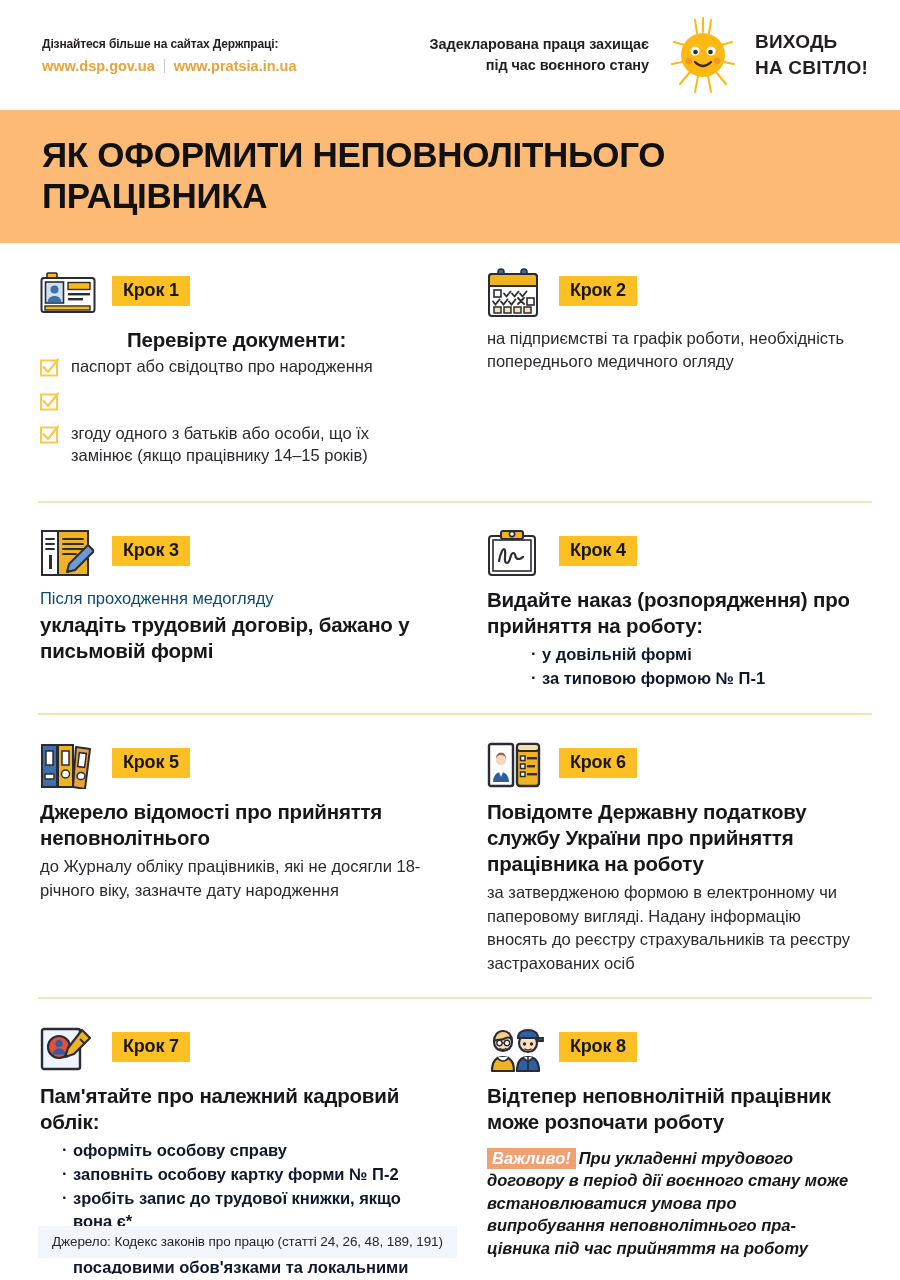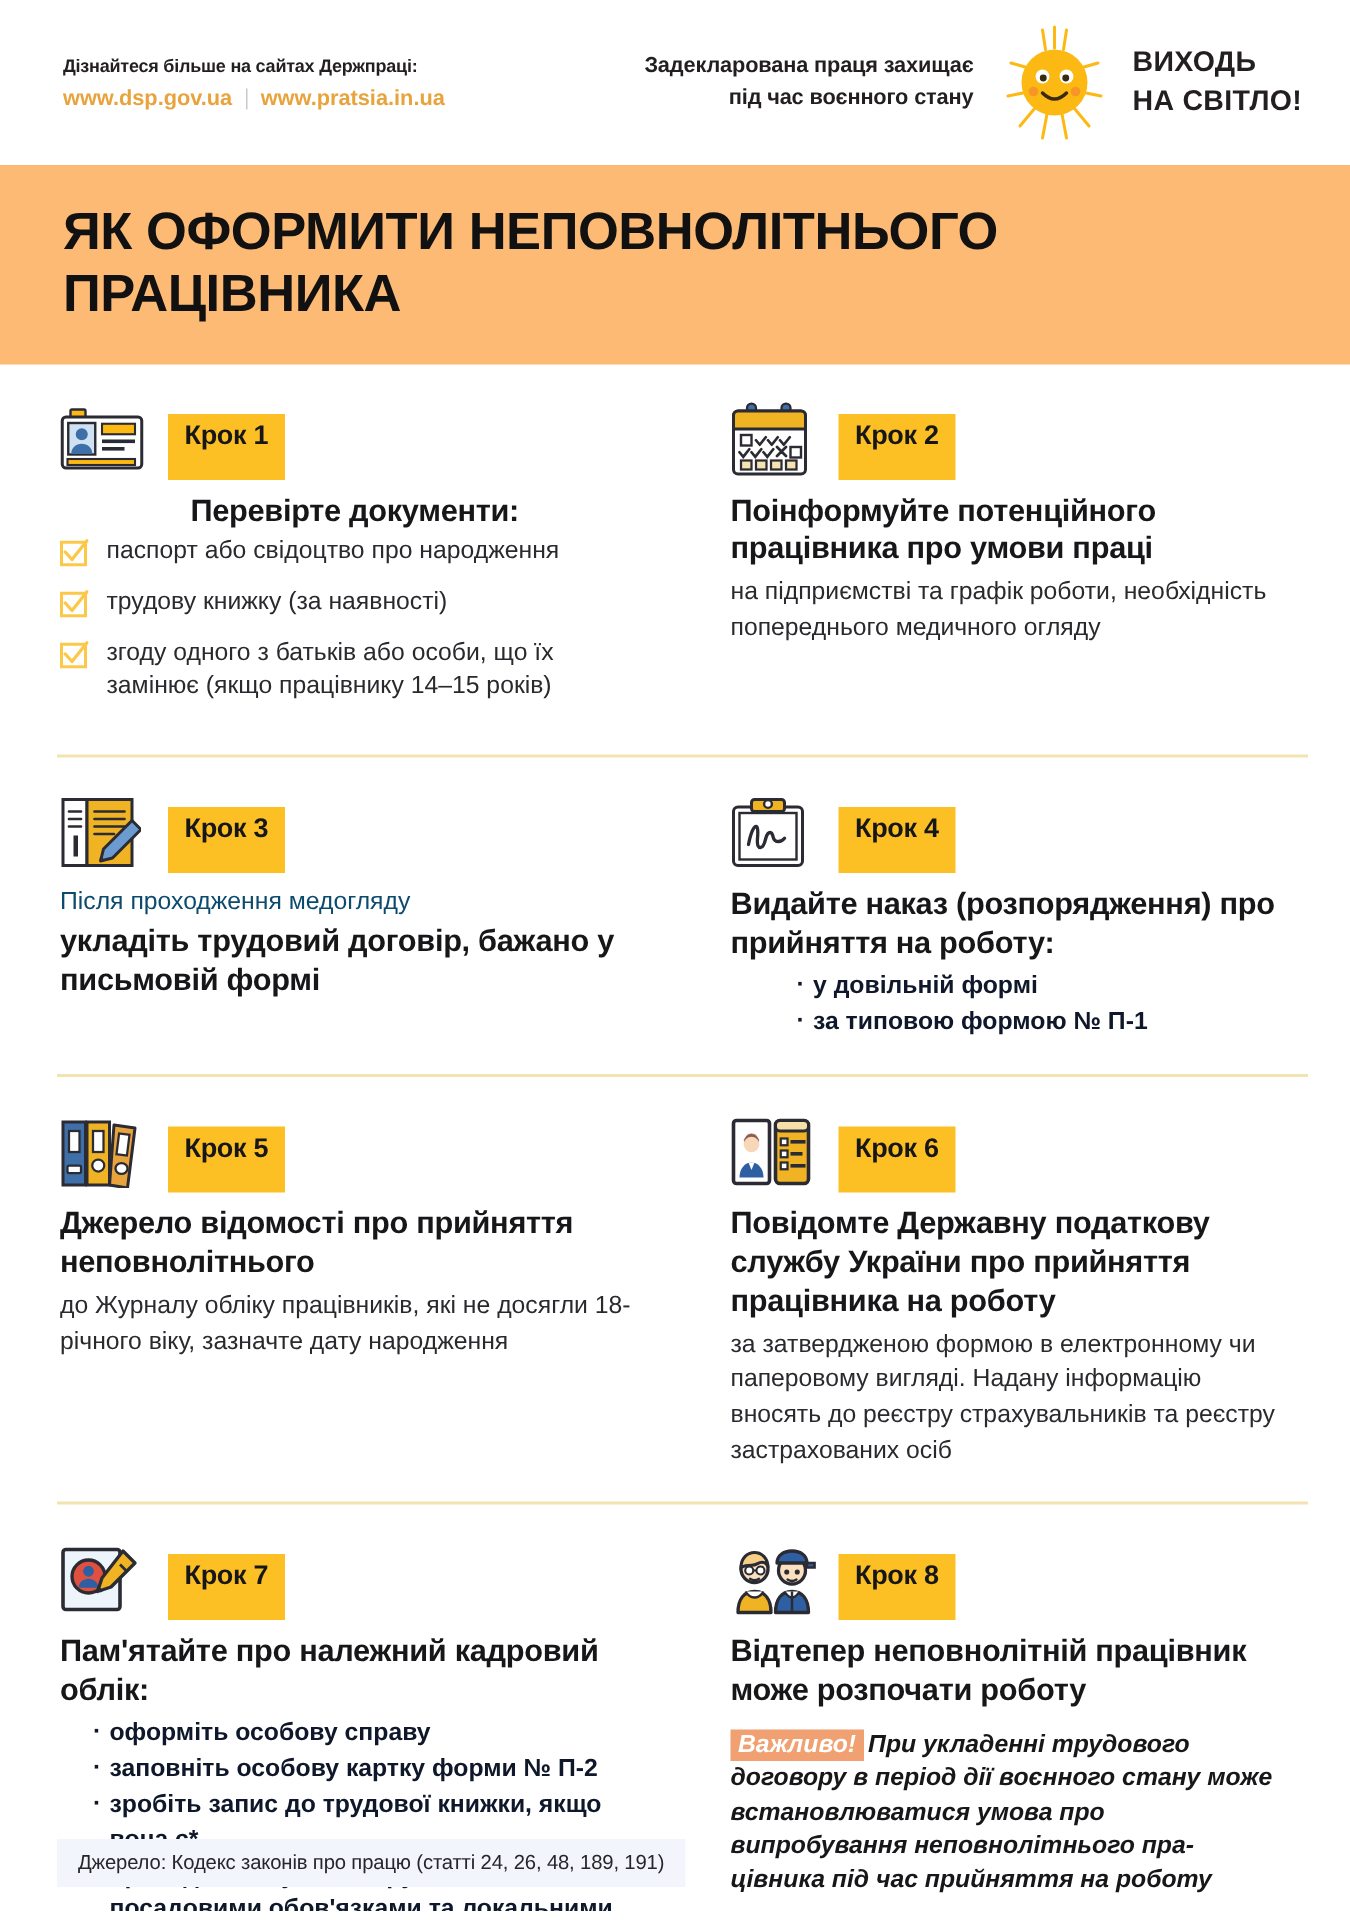--- a/index.html
+++ b/index.html
@@ -121,21 +121,21 @@
     align-items: center;
     justify-content: flex-start;
   }
   .badge {
     display: inline-block;
     background: #fcc024;
     color: #17171a;
     font-size: 18px;
     font-weight: 800;
     letter-spacing: -0.2px;
-    padding: 4px 11px 19px;
+    padding: 4px 11px 5px;
     margin-top: 9px;
     white-space: nowrap;
   }
 
   h2.step-title {
     font-size: 20.5px;
     font-weight: 800;
     line-height: 1.26;
     color: #17171a;
     letter-spacing: -0.2px;
@@ -318,21 +318,20 @@
             </span>
             <span>паспорт або свідоцтво про народження</span>
           </li>
           <li>
             <span class="chk">
               <svg width="19" height="19" viewBox="0 0 19 19" aria-hidden="true">
                 <rect x="1" y="2.5" width="16" height="15" fill="#fff" stroke="#fbc84a" stroke-width="2"></rect>
                 <path d="M3.5 9 L8 14 L18 1.5" fill="none" stroke="#fbc84a" stroke-width="2.2" stroke-linecap="round" stroke-linejoin="round"></path>
               </svg>
             </span>
-            <span>трудову книжку (за наявності)</span>
           </li>
           <li>
             <span class="chk">
               <svg width="19" height="19" viewBox="0 0 19 19" aria-hidden="true">
                 <rect x="1" y="2.5" width="16" height="15" fill="#fff" stroke="#fbc84a" stroke-width="2"></rect>
                 <path d="M3.5 9 L8 14 L18 1.5" fill="none" stroke="#fbc84a" stroke-width="2.2" stroke-linecap="round" stroke-linejoin="round"></path>
               </svg>
             </span>
             <span>згоду одного з батьків або особи, що їх замінює (якщо працівнику 14–15 років)</span>
           </li>
@@ -352,21 +351,20 @@
               <path d="M6 33.5l2.5 3 4-5M14 33.5l2.5 3 4-5M22 33.5l2.5 3 4-5M31 30l6 6M37 30l-6 6" fill="none" stroke="#2b2b33" stroke-width="1.8" stroke-linecap="round"></path>
               <rect x="40" y="30" width="7" height="7" fill="#fff" stroke="#2b2b33" stroke-width="1.6"></rect>
               <rect x="7" y="39" width="7" height="6" fill="#f5e3b0" stroke="#2b2b33" stroke-width="1.5"></rect>
               <rect x="17" y="39" width="7" height="6" fill="#f5e3b0" stroke="#2b2b33" stroke-width="1.5"></rect>
               <rect x="27" y="39" width="7" height="6" fill="#f5e3b0" stroke="#2b2b33" stroke-width="1.5"></rect>
               <rect x="37" y="39" width="7" height="6" fill="#f5e3b0" stroke="#2b2b33" stroke-width="1.5"></rect>
             </svg>
           </div>
           <span class="badge">Крок 2</span>
         </div>
-        <h2 class="step-title">Поінформуйте потенційного працівника про умови праці</h2>
         <p class="step-sub">на підприємстві та графік роботи, необхідність попереднього медичного огляду</p>
       </div>
     </div>
 
     <div class="row">
 
       <div class="col">
         <div class="step-head">
           <div class="icon-box">
             <svg width="54" height="48" viewBox="0 0 54 48" aria-hidden="true">

